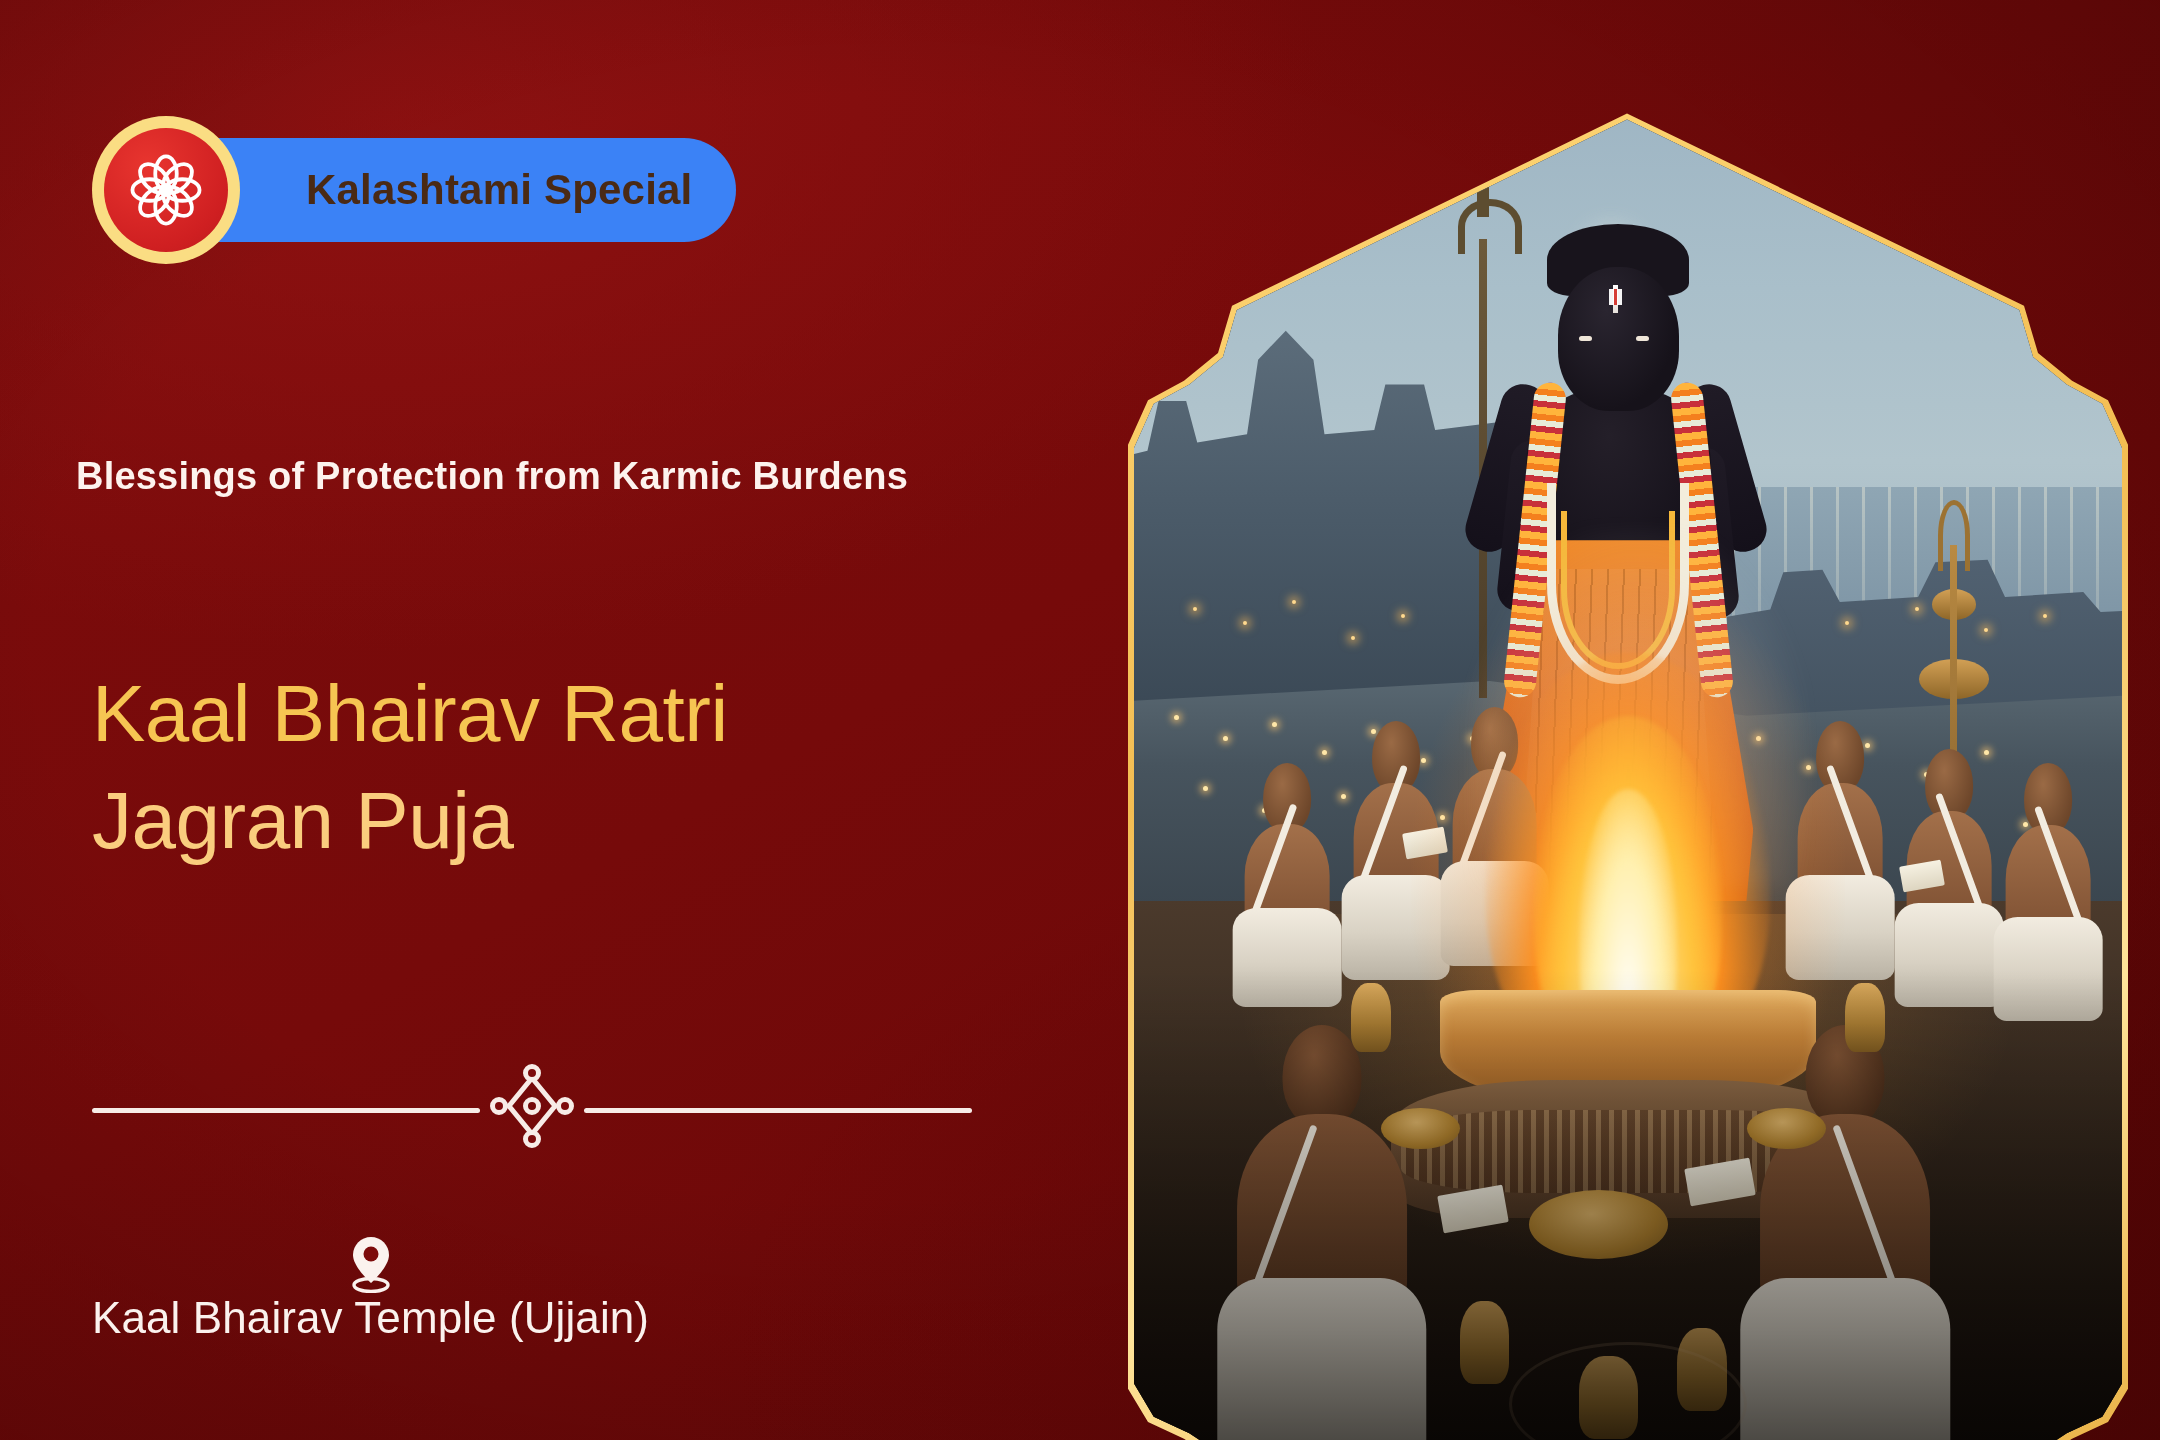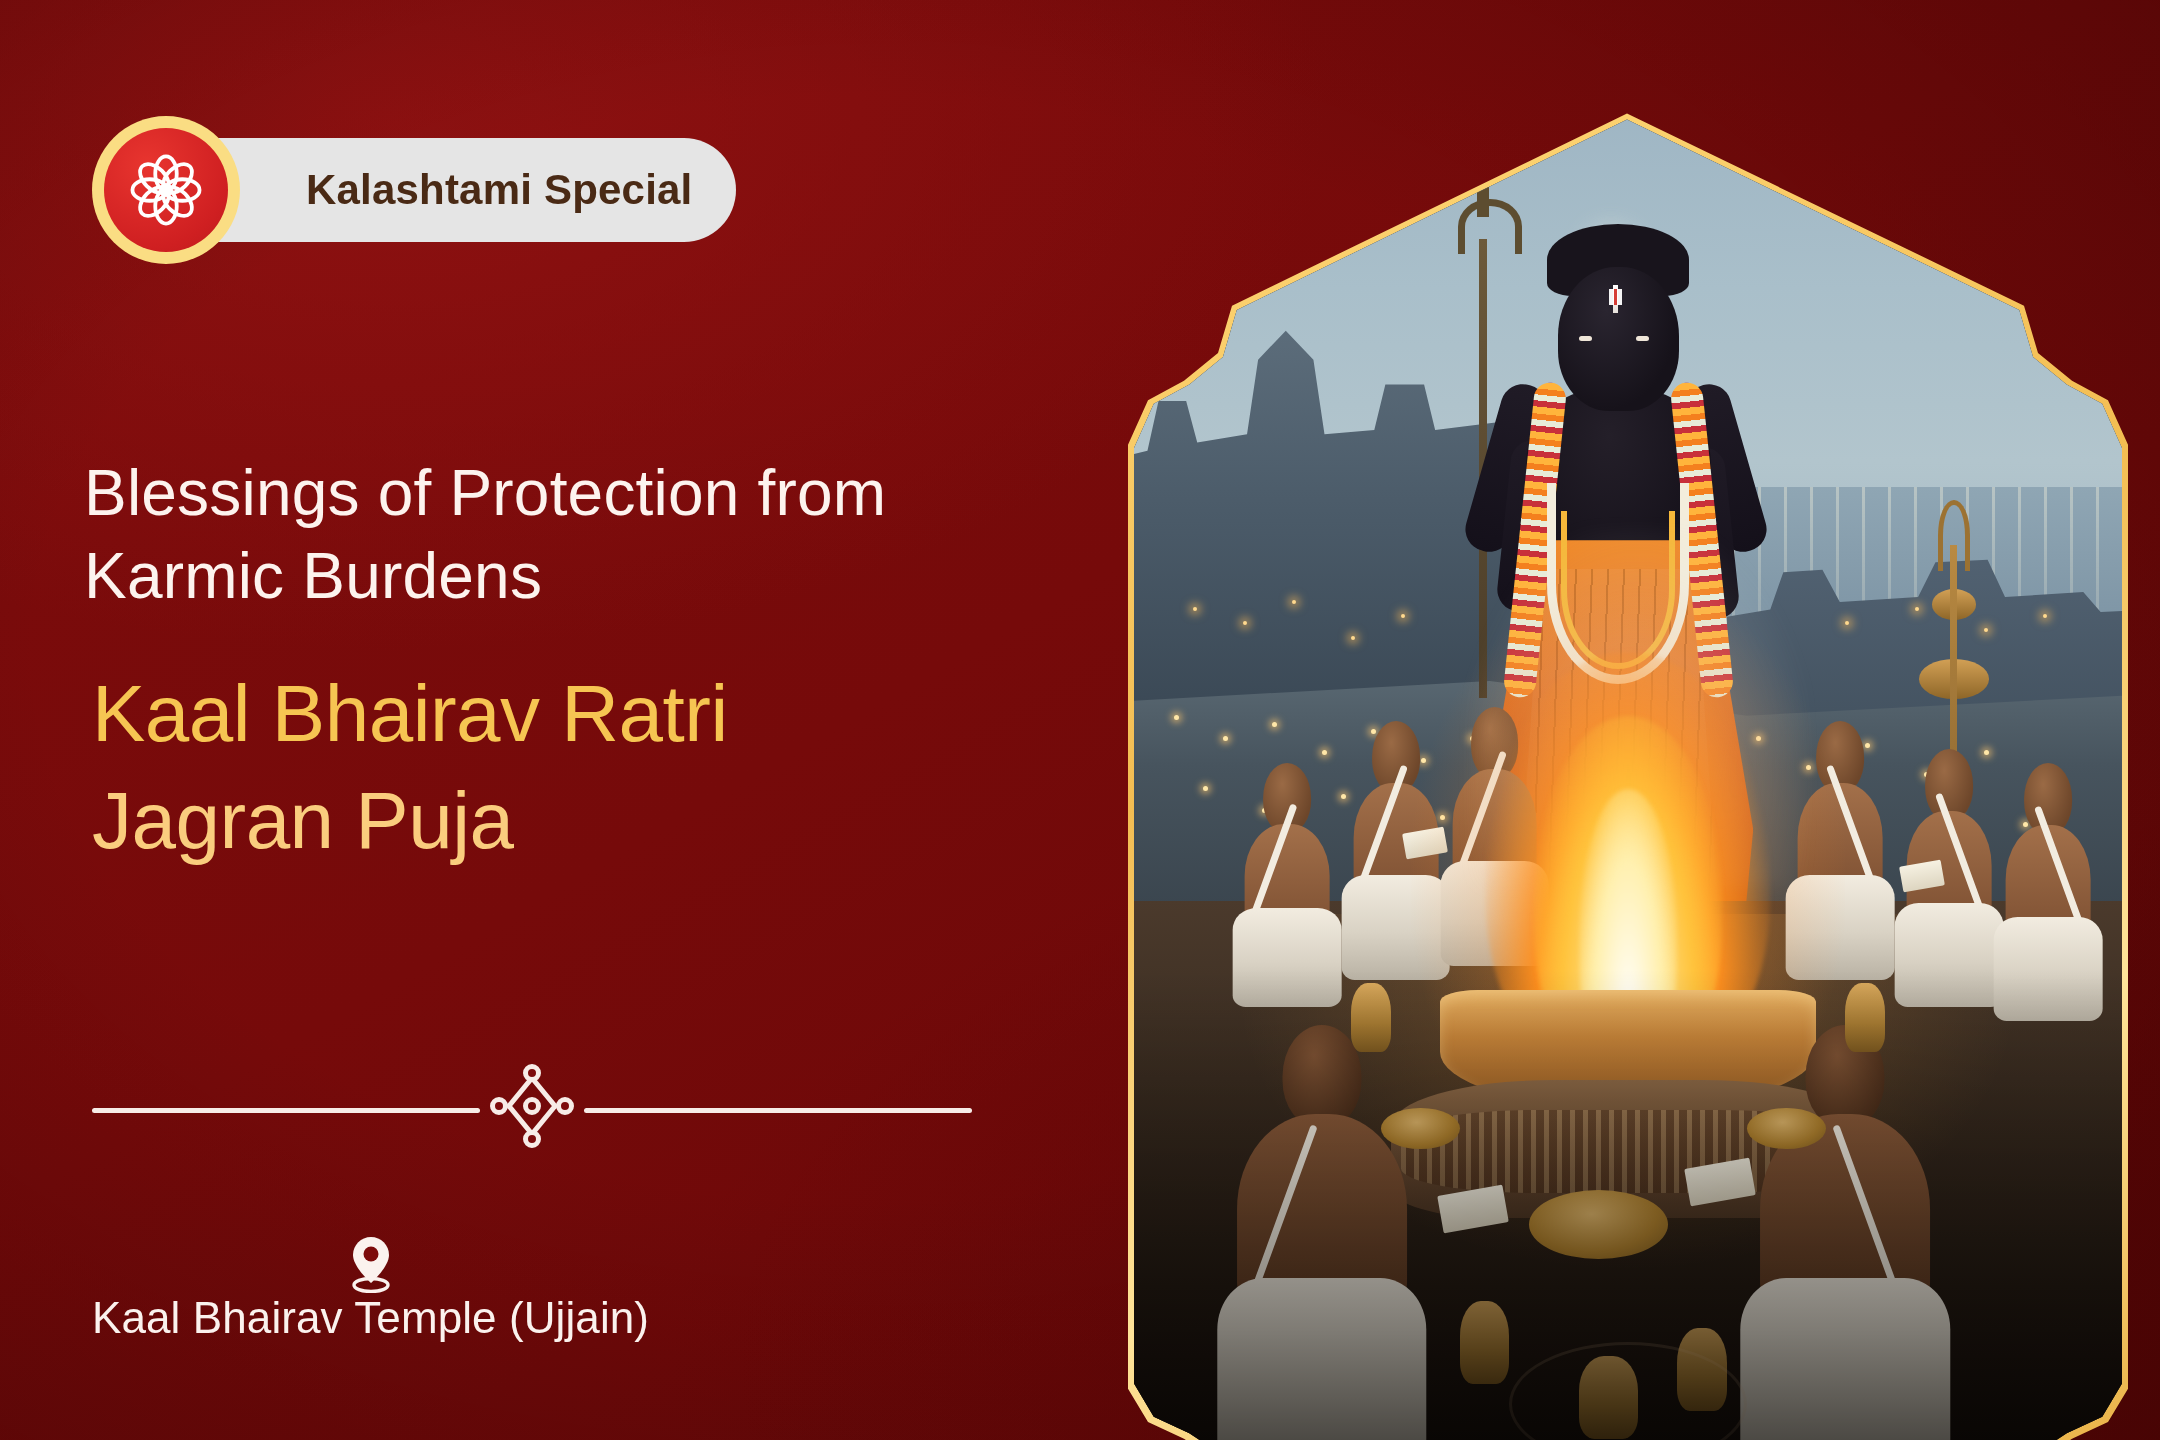--- a/index.html
+++ b/index.html
@@ -29,43 +29,43 @@
   }
 
   
   .badge {
     position:absolute; left:92px; top:116px;
     height:148px; display:flex; align-items:center;
   }
   .badge-pill {
     position:absolute; left:74px; top:22px;
     height:104px; padding:0 44px 0 140px;
-    background:#e5e5e5; border-radius:52px;
+    background:#3b82f6; border-radius:52px;
     display:flex; align-items:center;
   }
   .badge-label {
     font-size:42px; font-weight:700; color:#4a2a15;
     letter-spacing:.2px; white-space:nowrap;
   }
   .badge-logo {
     position:absolute; left:0; top:0;
     width:148px; height:148px; border-radius:50%;
     background:#fadd83; display:flex; align-items:center; justify-content:center;
     z-index:2;
   }
   .badge-logo-inner {
     width:124px; height:124px; border-radius:50%;
     background:radial-gradient(circle at 35% 30%, #e8352f 0%, #cf1f21 70%, #bd1a1c 100%);
     display:flex; align-items:center; justify-content:center;
   }
 
   
   .subtitle {
-    position:absolute; left:84px; top:452px; width:960px;
-    font-size:64px; line-height:1.30; font-weight:400;
+    position:absolute; left:76px; top:452px; width:960px;
+    font-size:38px; line-height:1.30; font-weight:700;
     color:#fdf3ee; letter-spacing:.2px;
   }
 
   
   .headline {
     position:absolute; left:92px; top:660px; width:1000px;
     font-size:80px; font-weight:400; line-height:1.34;
     letter-spacing:-.5px;
   }
   .headline .l1 { color:#f6c552; display:block; }

